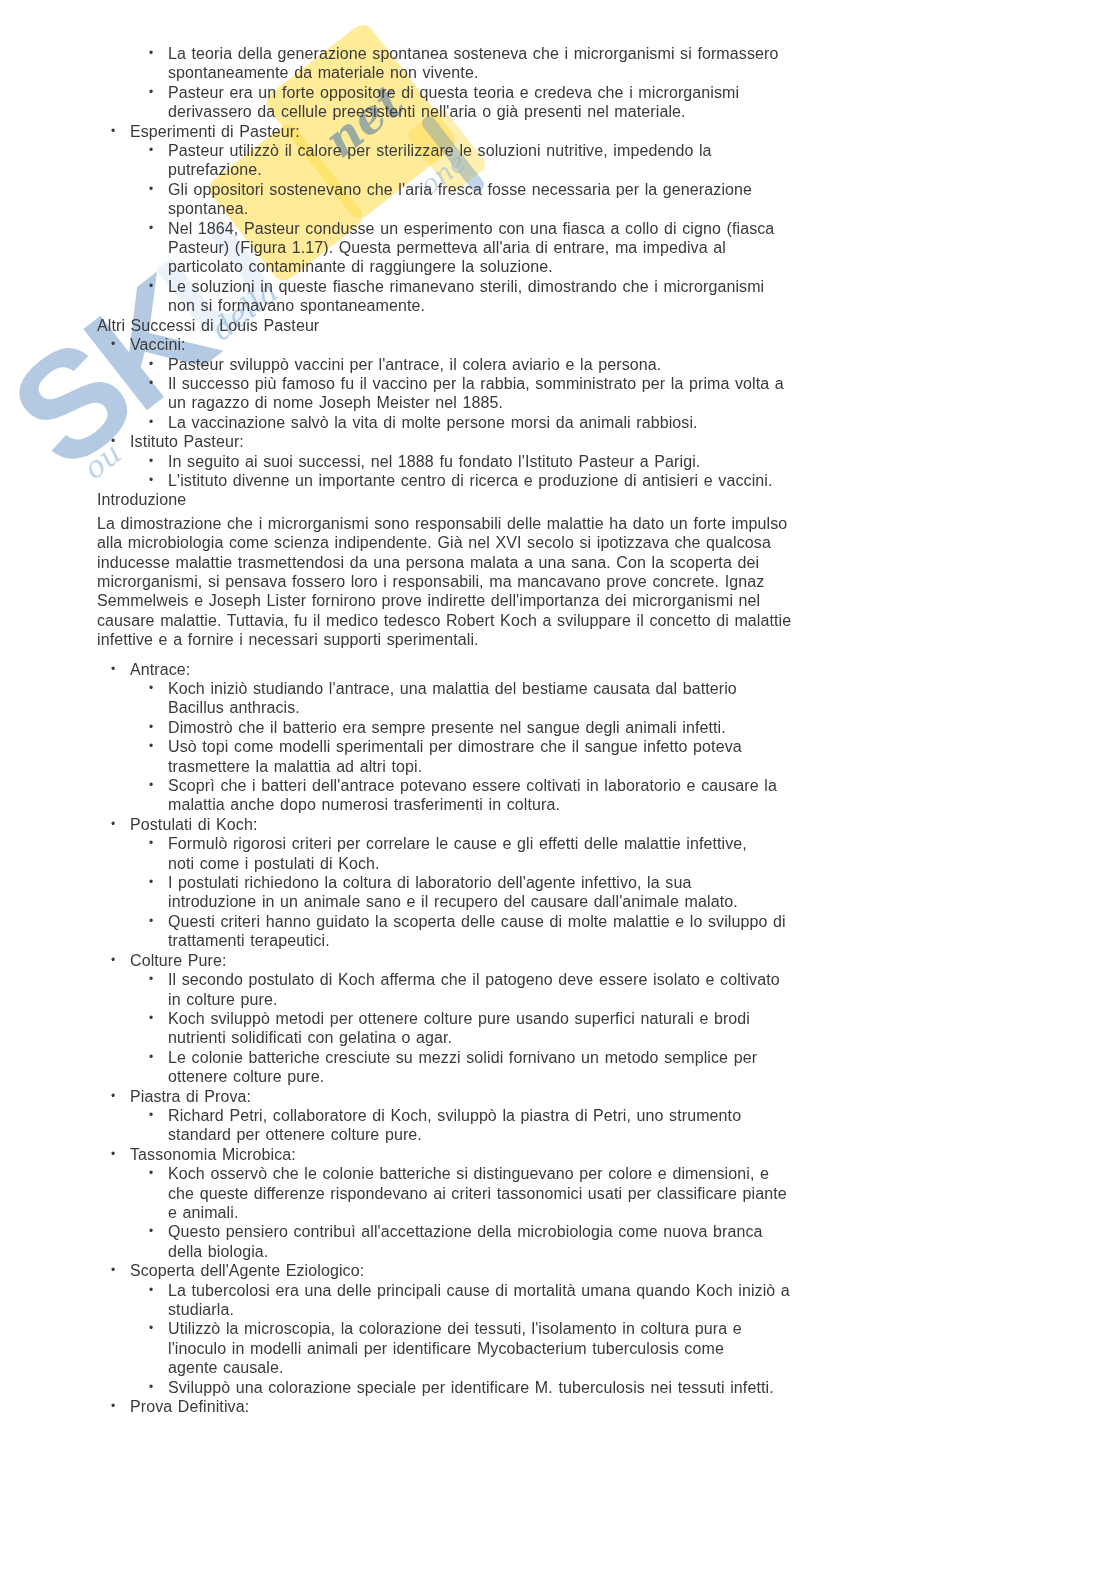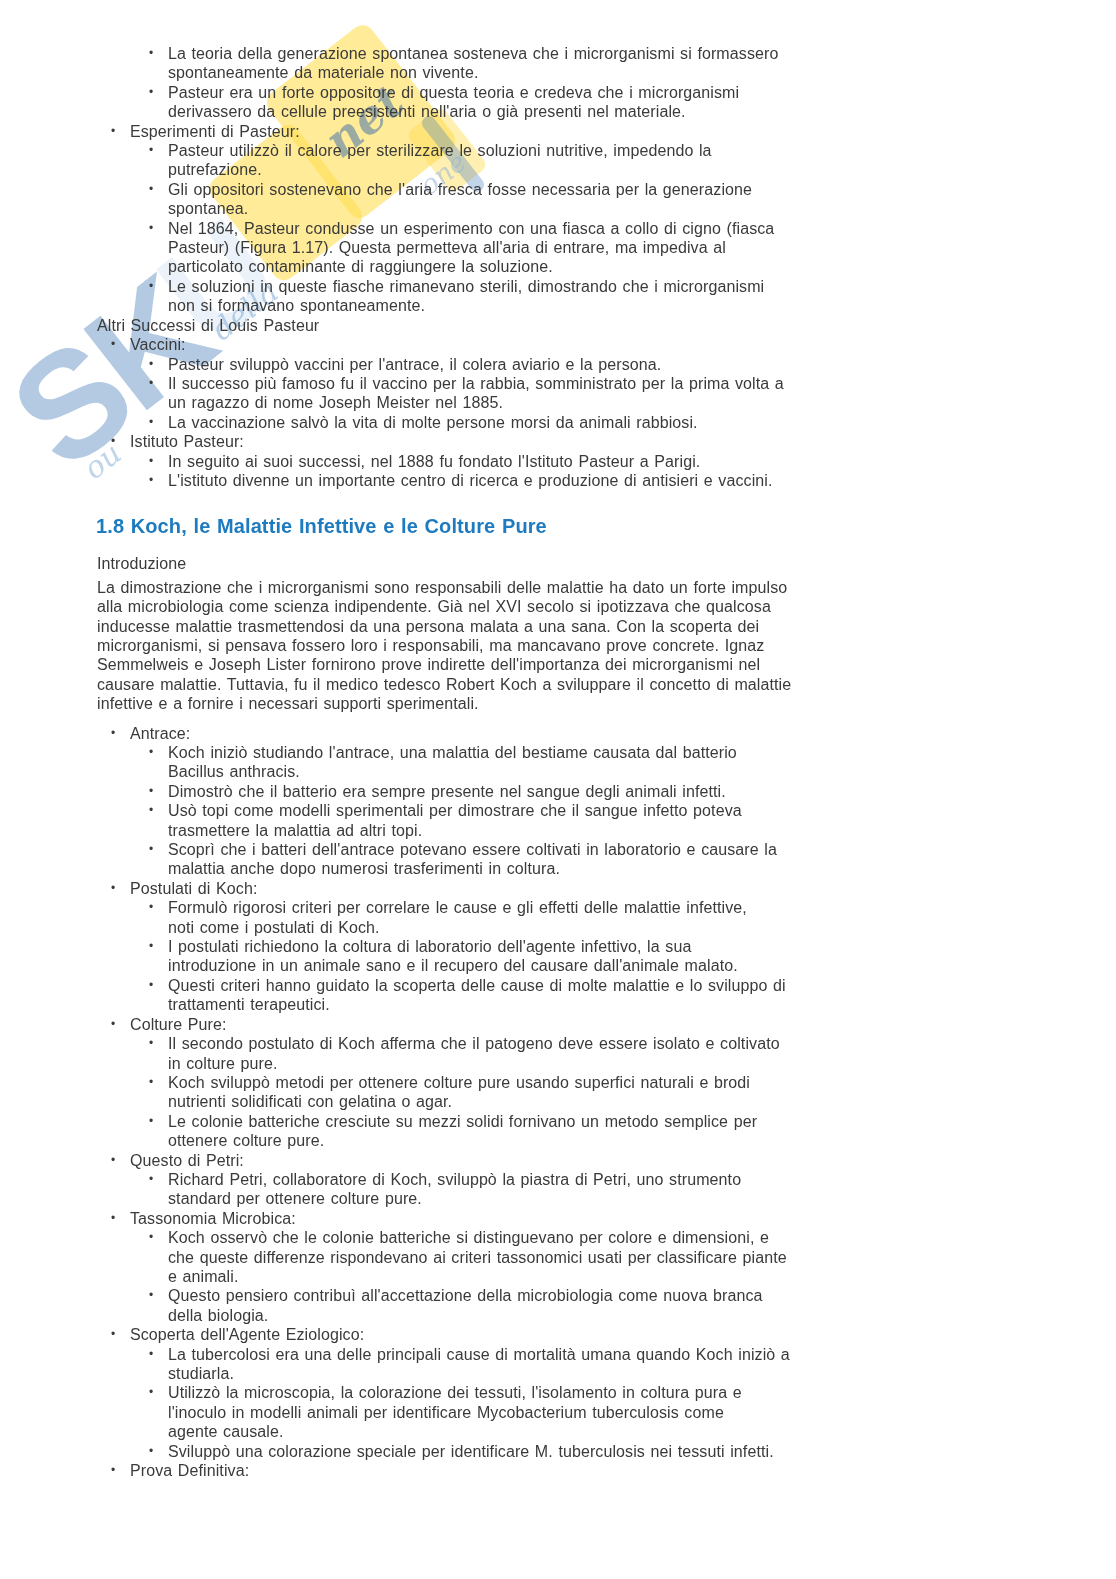--- a/index.html
+++ b/index.html
@@ -161,21 +161,20 @@
         <span class="txt bold">Istituto Pasteur:</span>
       </div>
       <div class="row l2">
         <span class="bullet">•</span>
         <span class="txt">In seguito ai suoi successi, nel 1888 fu fondato l'Istituto Pasteur a Parigi.</span>
       </div>
       <div class="row l2">
         <span class="bullet">•</span>
         <span class="txt">L'istituto divenne un importante centro di ricerca e produzione di antisieri e vaccini.</span>
       </div>
-      <h2 class="section-head" style="margin: 24px 0px 16px -1px;">1.8 Koch, le Malattie Infettive e le Colture Pure</h2>
       <div class="italic-head">Introduzione</div>
       <p class="para">La dimostrazione che i microrganismi sono responsabili delle malattie ha dato un forte impulso
 alla microbiologia come scienza indipendente. Già nel XVI secolo si ipotizzava che qualcosa
 inducesse malattie trasmettendosi da una persona malata a una sana. Con la scoperta dei
 microrganismi, si pensava fossero loro i responsabili, ma mancavano prove concrete. Ignaz
 Semmelweis e Joseph Lister fornirono prove indirette dell'importanza dei microrganismi nel
 causare malattie. Tuttavia, fu il medico tedesco Robert Koch a sviluppare il concetto di malattie
 infettive e a fornire i necessari supporti sperimentali.</p>
       <div class="row l1">
         <span class="bullet">•</span>
@@ -233,21 +232,21 @@
         <span class="txt">Koch sviluppò metodi per ottenere colture pure usando superfici naturali e brodi
 nutrienti solidificati con gelatina o agar.</span>
       </div>
       <div class="row l2">
         <span class="bullet">•</span>
         <span class="txt">Le colonie batteriche cresciute su mezzi solidi fornivano un metodo semplice per
 ottenere colture pure.</span>
       </div>
       <div class="row l1">
         <span class="bullet">•</span>
-        <span class="txt bold">Questo di Petri:</span>
+        <span class="txt bold">Piastra di Prova:</span>
       </div>
       <div class="row l2">
         <span class="bullet">•</span>
         <span class="txt">Richard Petri, collaboratore di Koch, sviluppò la piastra di Petri, uno strumento
 standard per ottenere colture pure.</span>
       </div>
       <div class="row l1">
         <span class="bullet">•</span>
         <span class="txt bold">Tassonomia Microbica:</span>
       </div>

